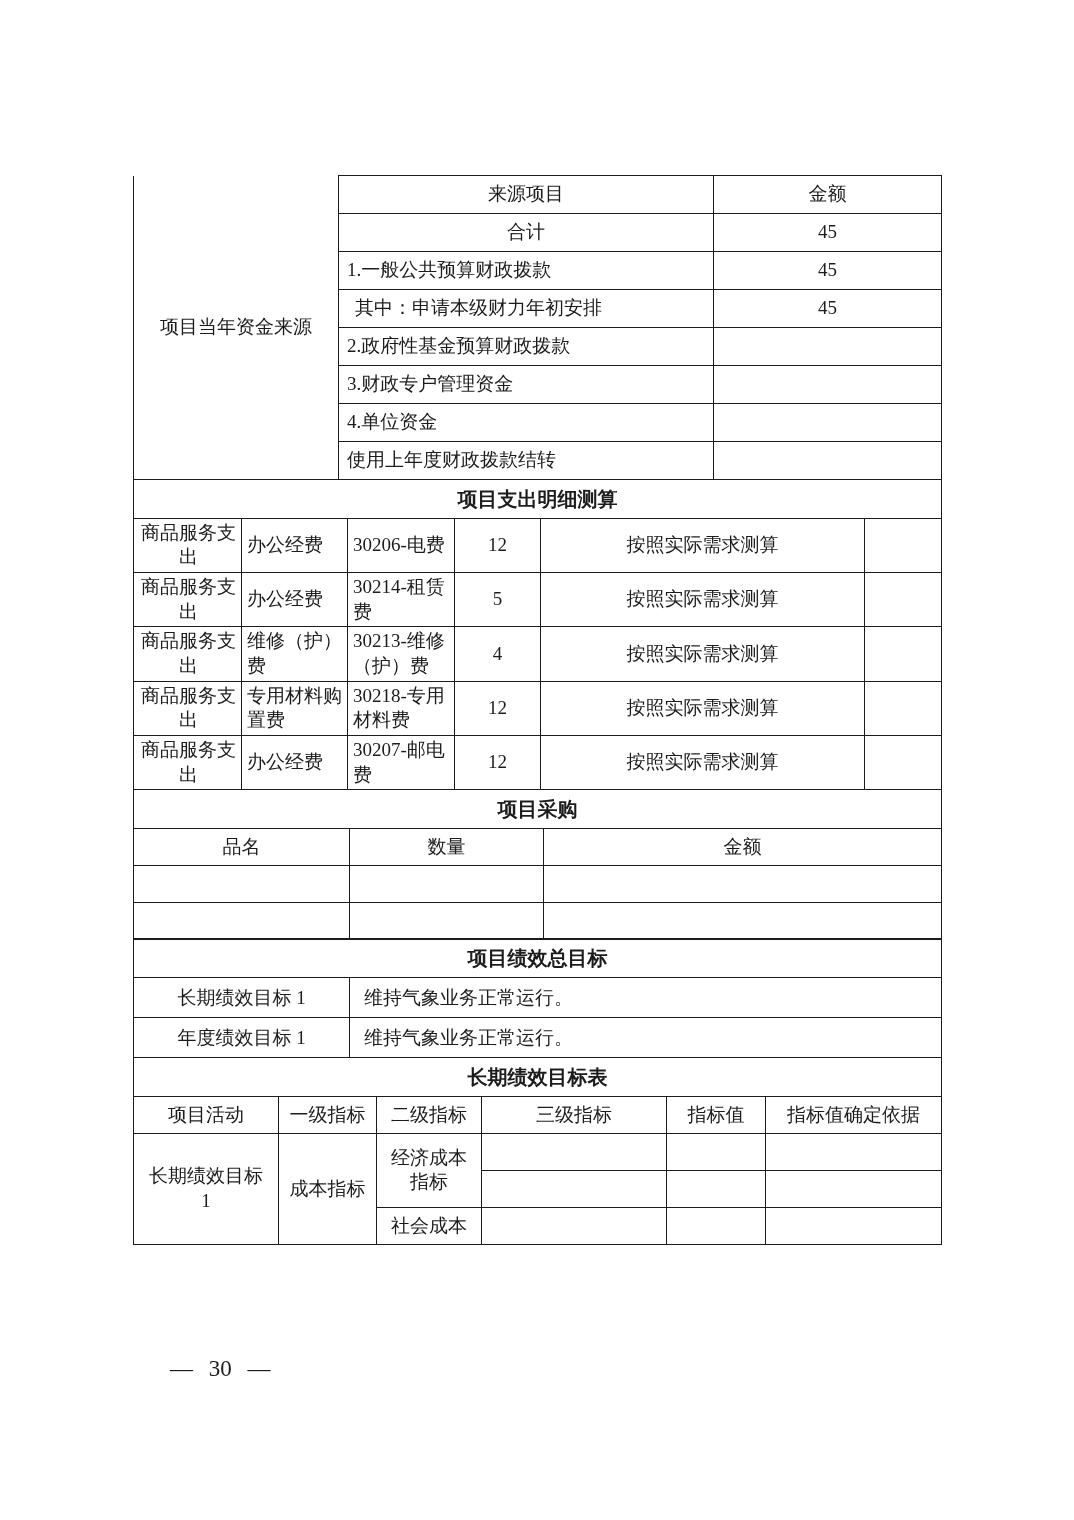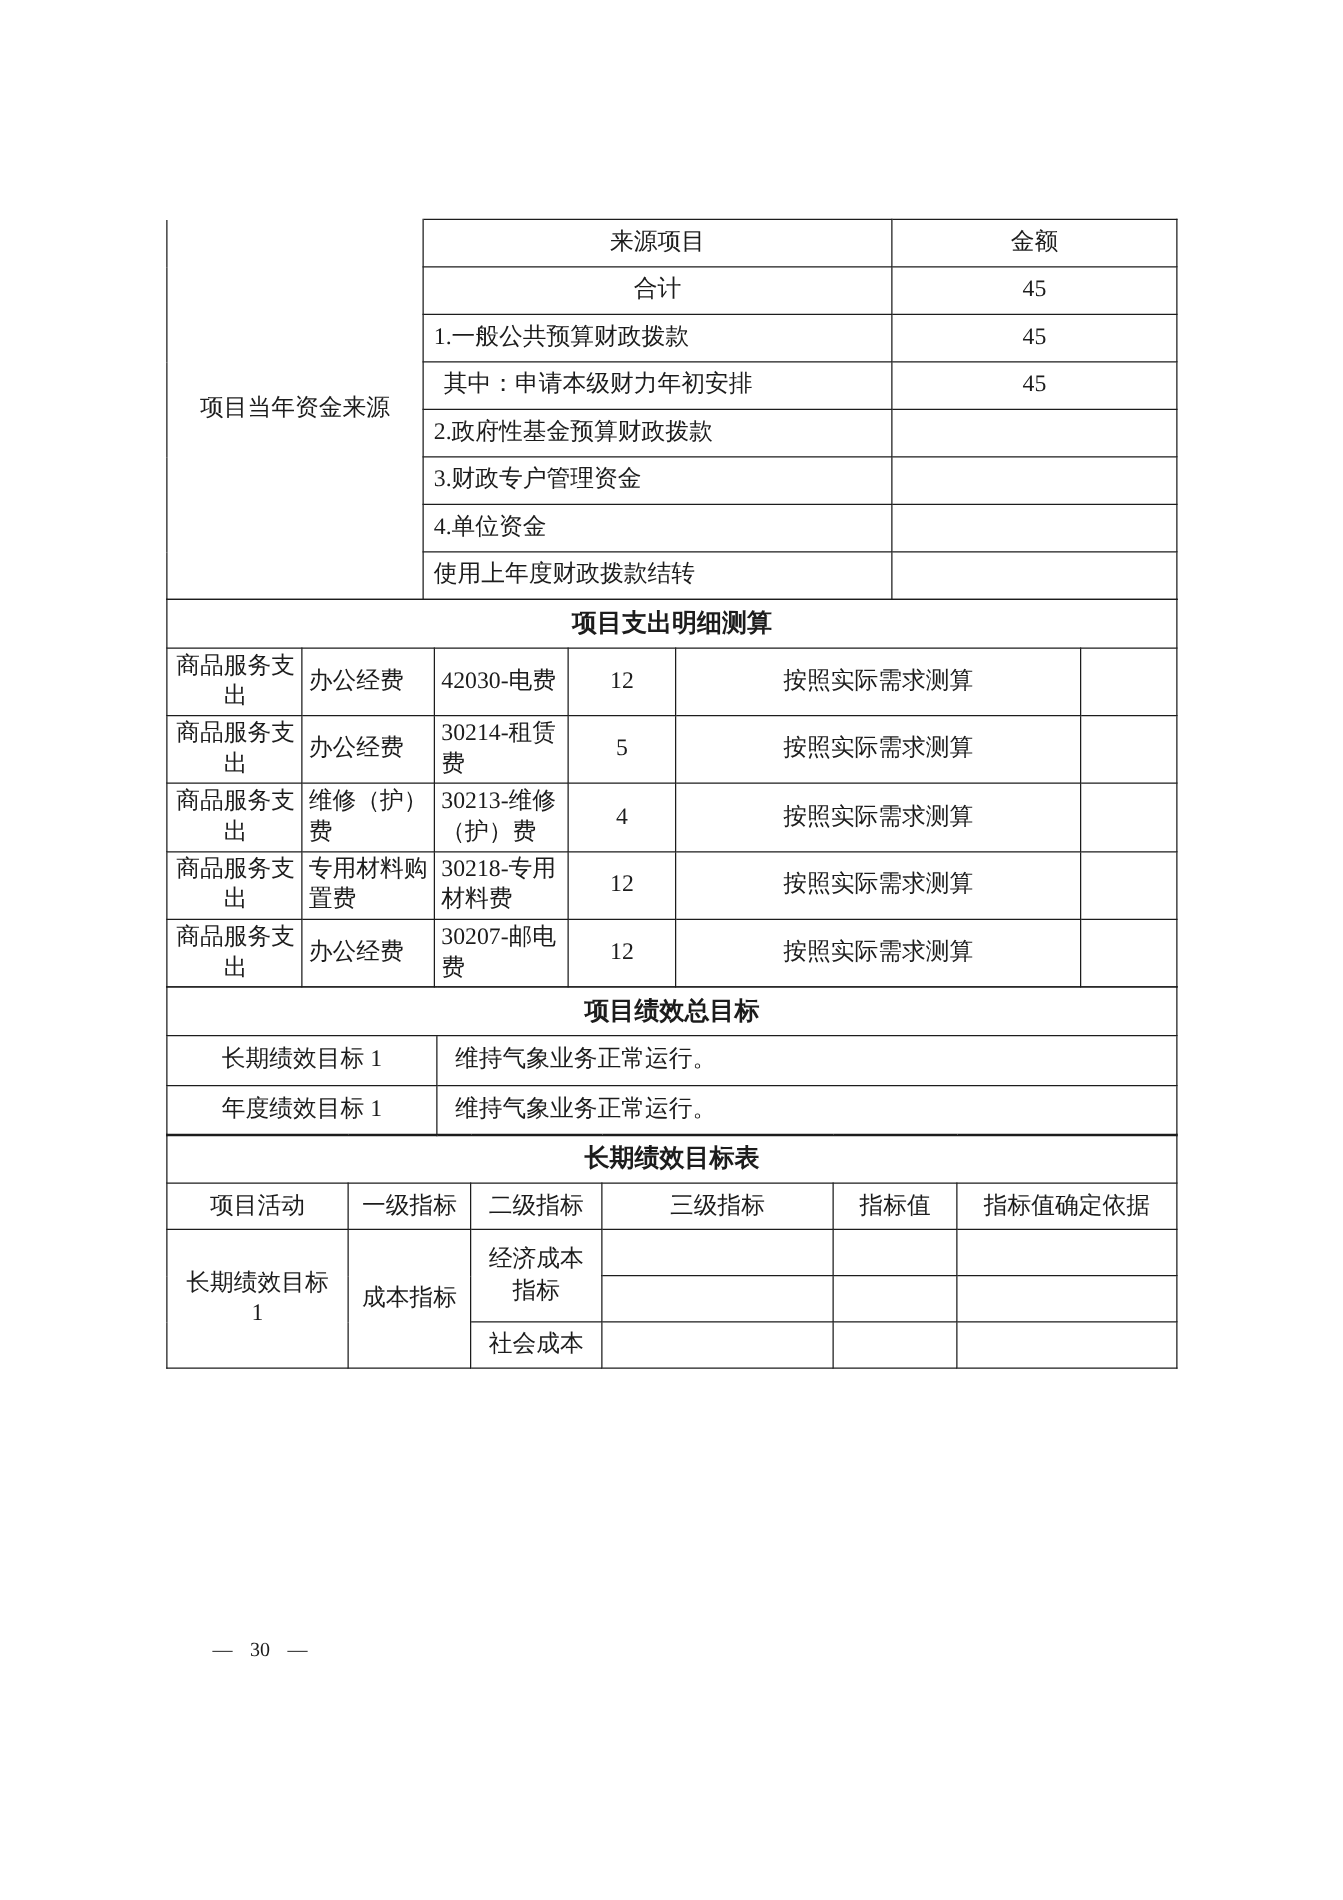--- a/index.html
+++ b/index.html
@@ -45,22 +45,22 @@
   .indent { padding-left: 16px; }
   .tight { padding-left: 5px; padding-right: 3px; }
   .h41 { height: 38px; }
   .h56 { height: 53px; }
   .h49 { height: 46px; }
   .h40 { height: 37px; }
   .h43 { height: 40px; }
   .page-number {
     position: absolute;
     left: 170px;
-    top: 1312px;
-    font-size: 16px;
+    top: 1356px;
+    font-size: 23px;
     word-spacing: 10px;
     color: #1c1c1c;
   }
 </style>
 </head>
 <body>
 
 <div class="page">
   <div class="doc">
 
@@ -116,21 +116,21 @@
           <col style="width:324px">
           <col style="width:77px">
         </colgroup>
       <tbody>
           <tr>
         <td colspan="6" class="section-title">项目支出明细测算</td>
       </tr>
       <tr class="h49">
         <td class="tight">商品服务支出</td>
         <td class="left tight">办公经费</td>
-        <td class="left tight">42030-电费</td>
+        <td class="left tight">30206-电费</td>
         <td>12</td>
         <td>按照实际需求测算</td>
         <td></td>
       </tr>
       <tr class="h49">
         <td class="tight">商品服务支出</td>
         <td class="left tight">办公经费</td>
         <td class="left tight">30214-租赁费</td>
         <td>5</td>
         <td>按照实际需求测算</td>
@@ -156,20 +156,47 @@
         <td class="tight">商品服务支出</td>
         <td class="left tight">办公经费</td>
         <td class="left tight">30207-邮电费</td>
         <td>12</td>
         <td>按照实际需求测算</td>
         <td></td>
       </tr>
     </tbody>
       </table>
 
+    <table>
+      <colgroup>
+          <col style="width:216px">
+          <col style="width:194px">
+          <col style="width:398px">
+        </colgroup>
+      <tbody>
+          <tr>
+        <td colspan="3" class="section-title">项目采购</td>
+      </tr>
+      <tr class="h40">
+        <td>品名</td>
+        <td>数量</td>
+        <td>金额</td>
+      </tr>
+      <tr class="h40">
+        <td></td>
+        <td></td>
+        <td></td>
+      </tr>
+      <tr class="h40">
+        <td></td>
+        <td></td>
+        <td></td>
+      </tr>
+    </tbody>
+      </table>
 
     <table>
       <colgroup>
           <col style="width:216px">
           <col style="width:592px">
         </colgroup>
       <tbody>
           <tr>
         <td colspan="2" class="section-title">项目绩效总目标</td>
       </tr>

